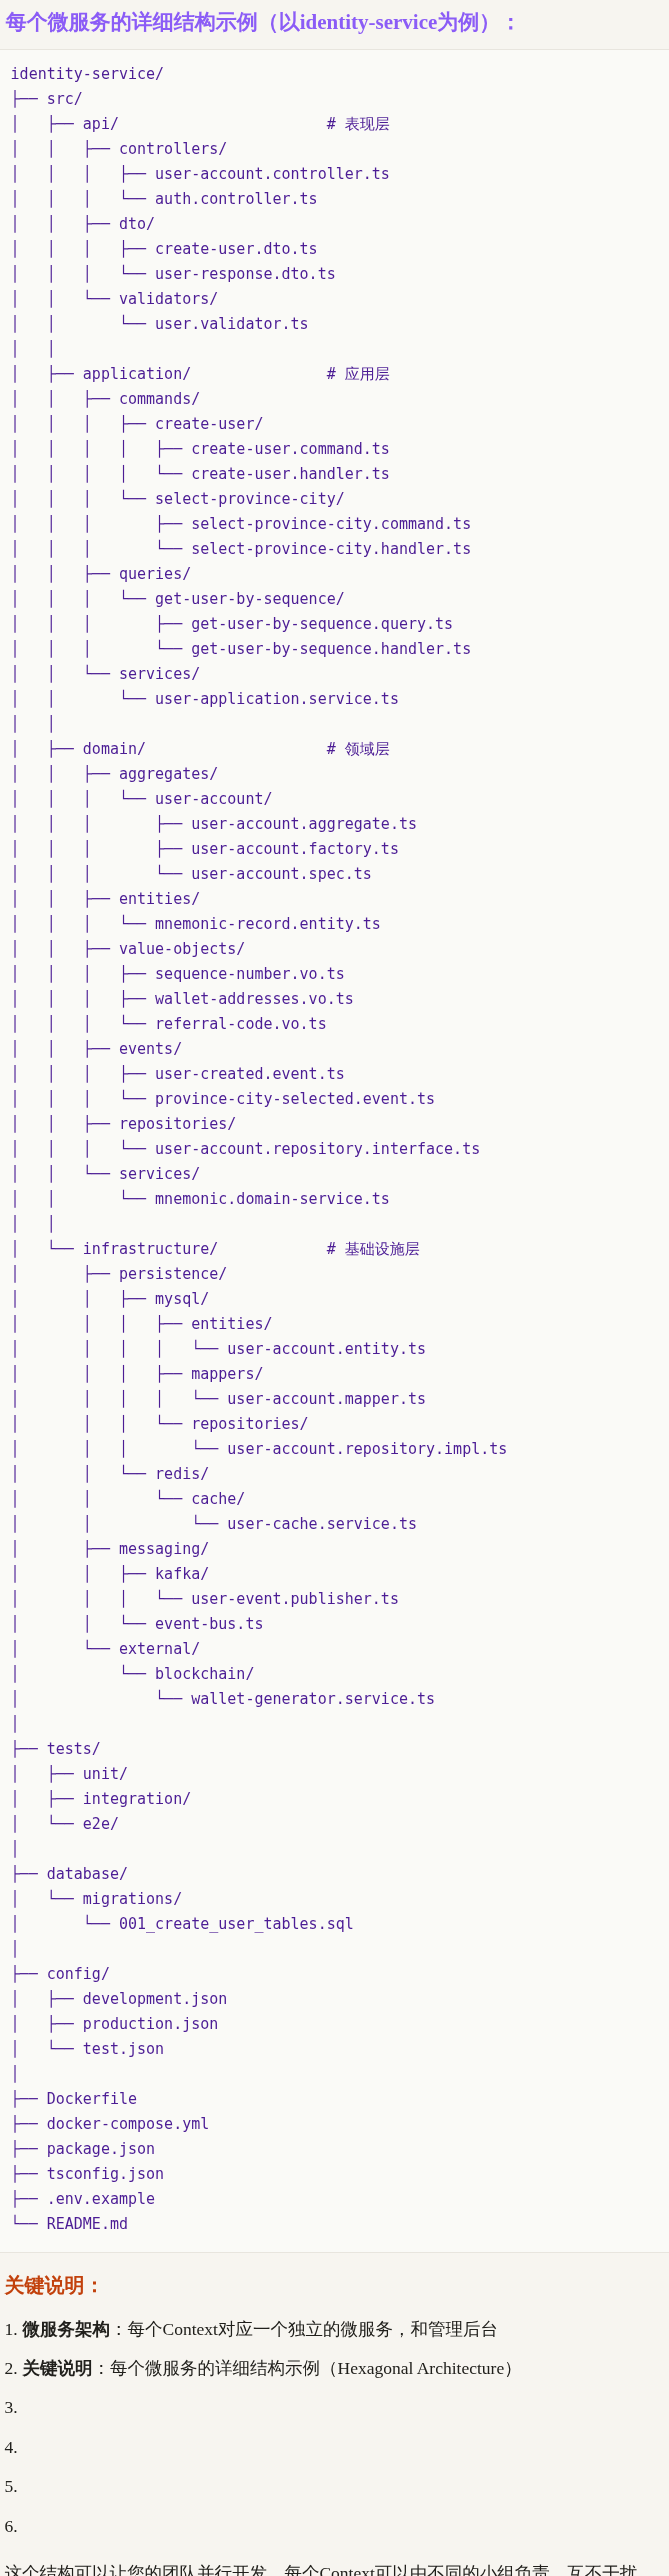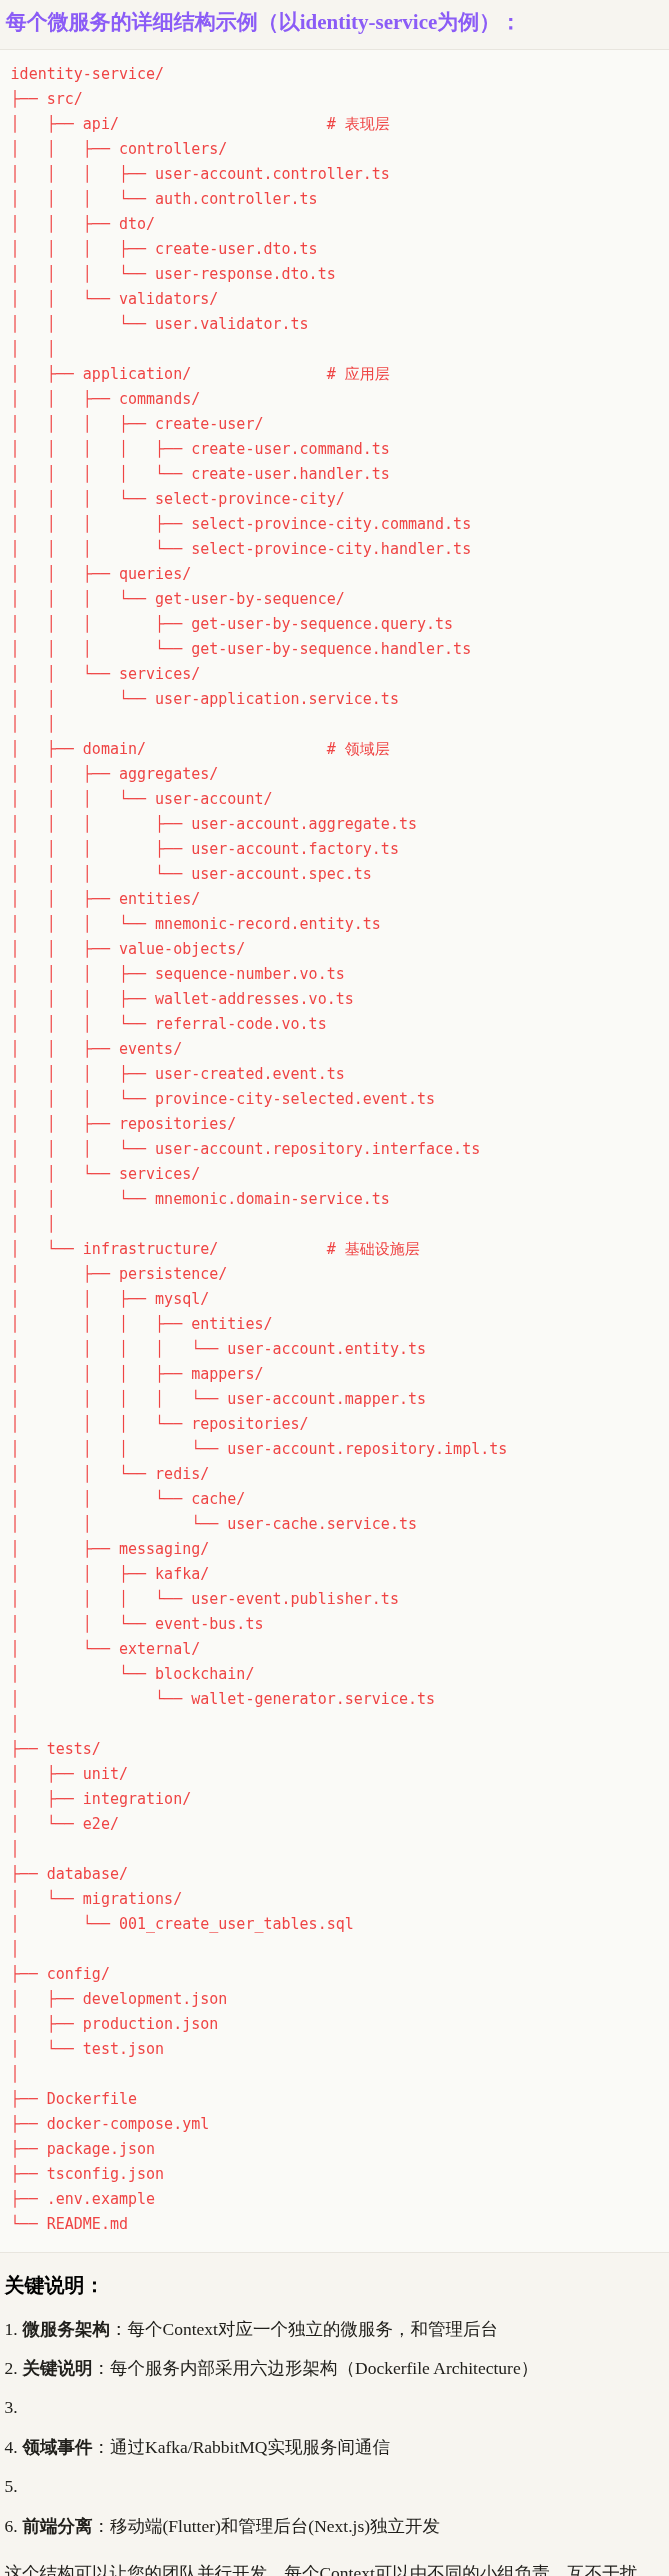--- a/index.html
+++ b/index.html
@@ -24,28 +24,28 @@
     border-top: 0.6px solid #e8e5de;
     border-bottom: 0.6px solid #e8e5de;
     padding: 12.5px 10.6px 15px 10.6px;
     overflow: hidden;
   }
   .code-block pre {
     margin: 0;
     font-family: "DejaVu Sans Mono", "Liberation Mono", monospace;
     font-size: 15px;
     line-height: 25px;
-    color: #ef4444;
+    color: #4c1d95;
     white-space: pre;
   }
   .notes-heading {
     font-size: 20px;
     font-weight: 700;
     margin: 19px 0 17.5px 0;
-    color: #000000;
+    color: #c2410c;
   }
   .note-item {
     display: flex;
     align-items: baseline;
     font-size: 17.5px;
     line-height: 25px;
     margin: 0 0 14.4px 0;
   }
   .note-number {
     flex: none;
@@ -155,32 +155,30 @@
 
 <h3 class="notes-heading">关键说明：</h3>
 
 <div>
   <p class="note-item">
     <span class="note-number">1.</span>
     <span><strong class="note-label">微服务架构</strong><span>：每个Context对应一个独立的微服务，和管理后台</span></span>
   </p>
   <p class="note-item">
     <span class="note-number">2.</span>
-    <span><strong class="note-label">关键说明</strong><span>：每个服务内部采用六边形架构（Dockerfile Architecture）</span></span>
+    <span><strong class="note-label">关键说明</strong><span>：每个微服务的详细结构示例（Hexagonal Architecture）</span></span>
   </p>
   <p class="note-item">
     <span class="note-number">3.</span>
   </p>
   <p class="note-item">
     <span class="note-number">4.</span>
-    <span><strong class="note-label">领域事件</strong><span>：通过Kafka/RabbitMQ实现服务间通信</span></span>
   </p>
   <p class="note-item">
     <span class="note-number">5.</span>
   </p>
   <p class="note-item">
     <span class="note-number">6.</span>
-    <span><strong class="note-label">前端分离</strong><span>：移动端(Flutter)和管理后台(Next.js)独立开发</span></span>
   </p>
 </div>
 
 <p class="closing-paragraph">这个结构可以让您的团队并行开发，每个Context可以由不同的小组负责，互不干扰。</p>
 
 
 </body></html>

